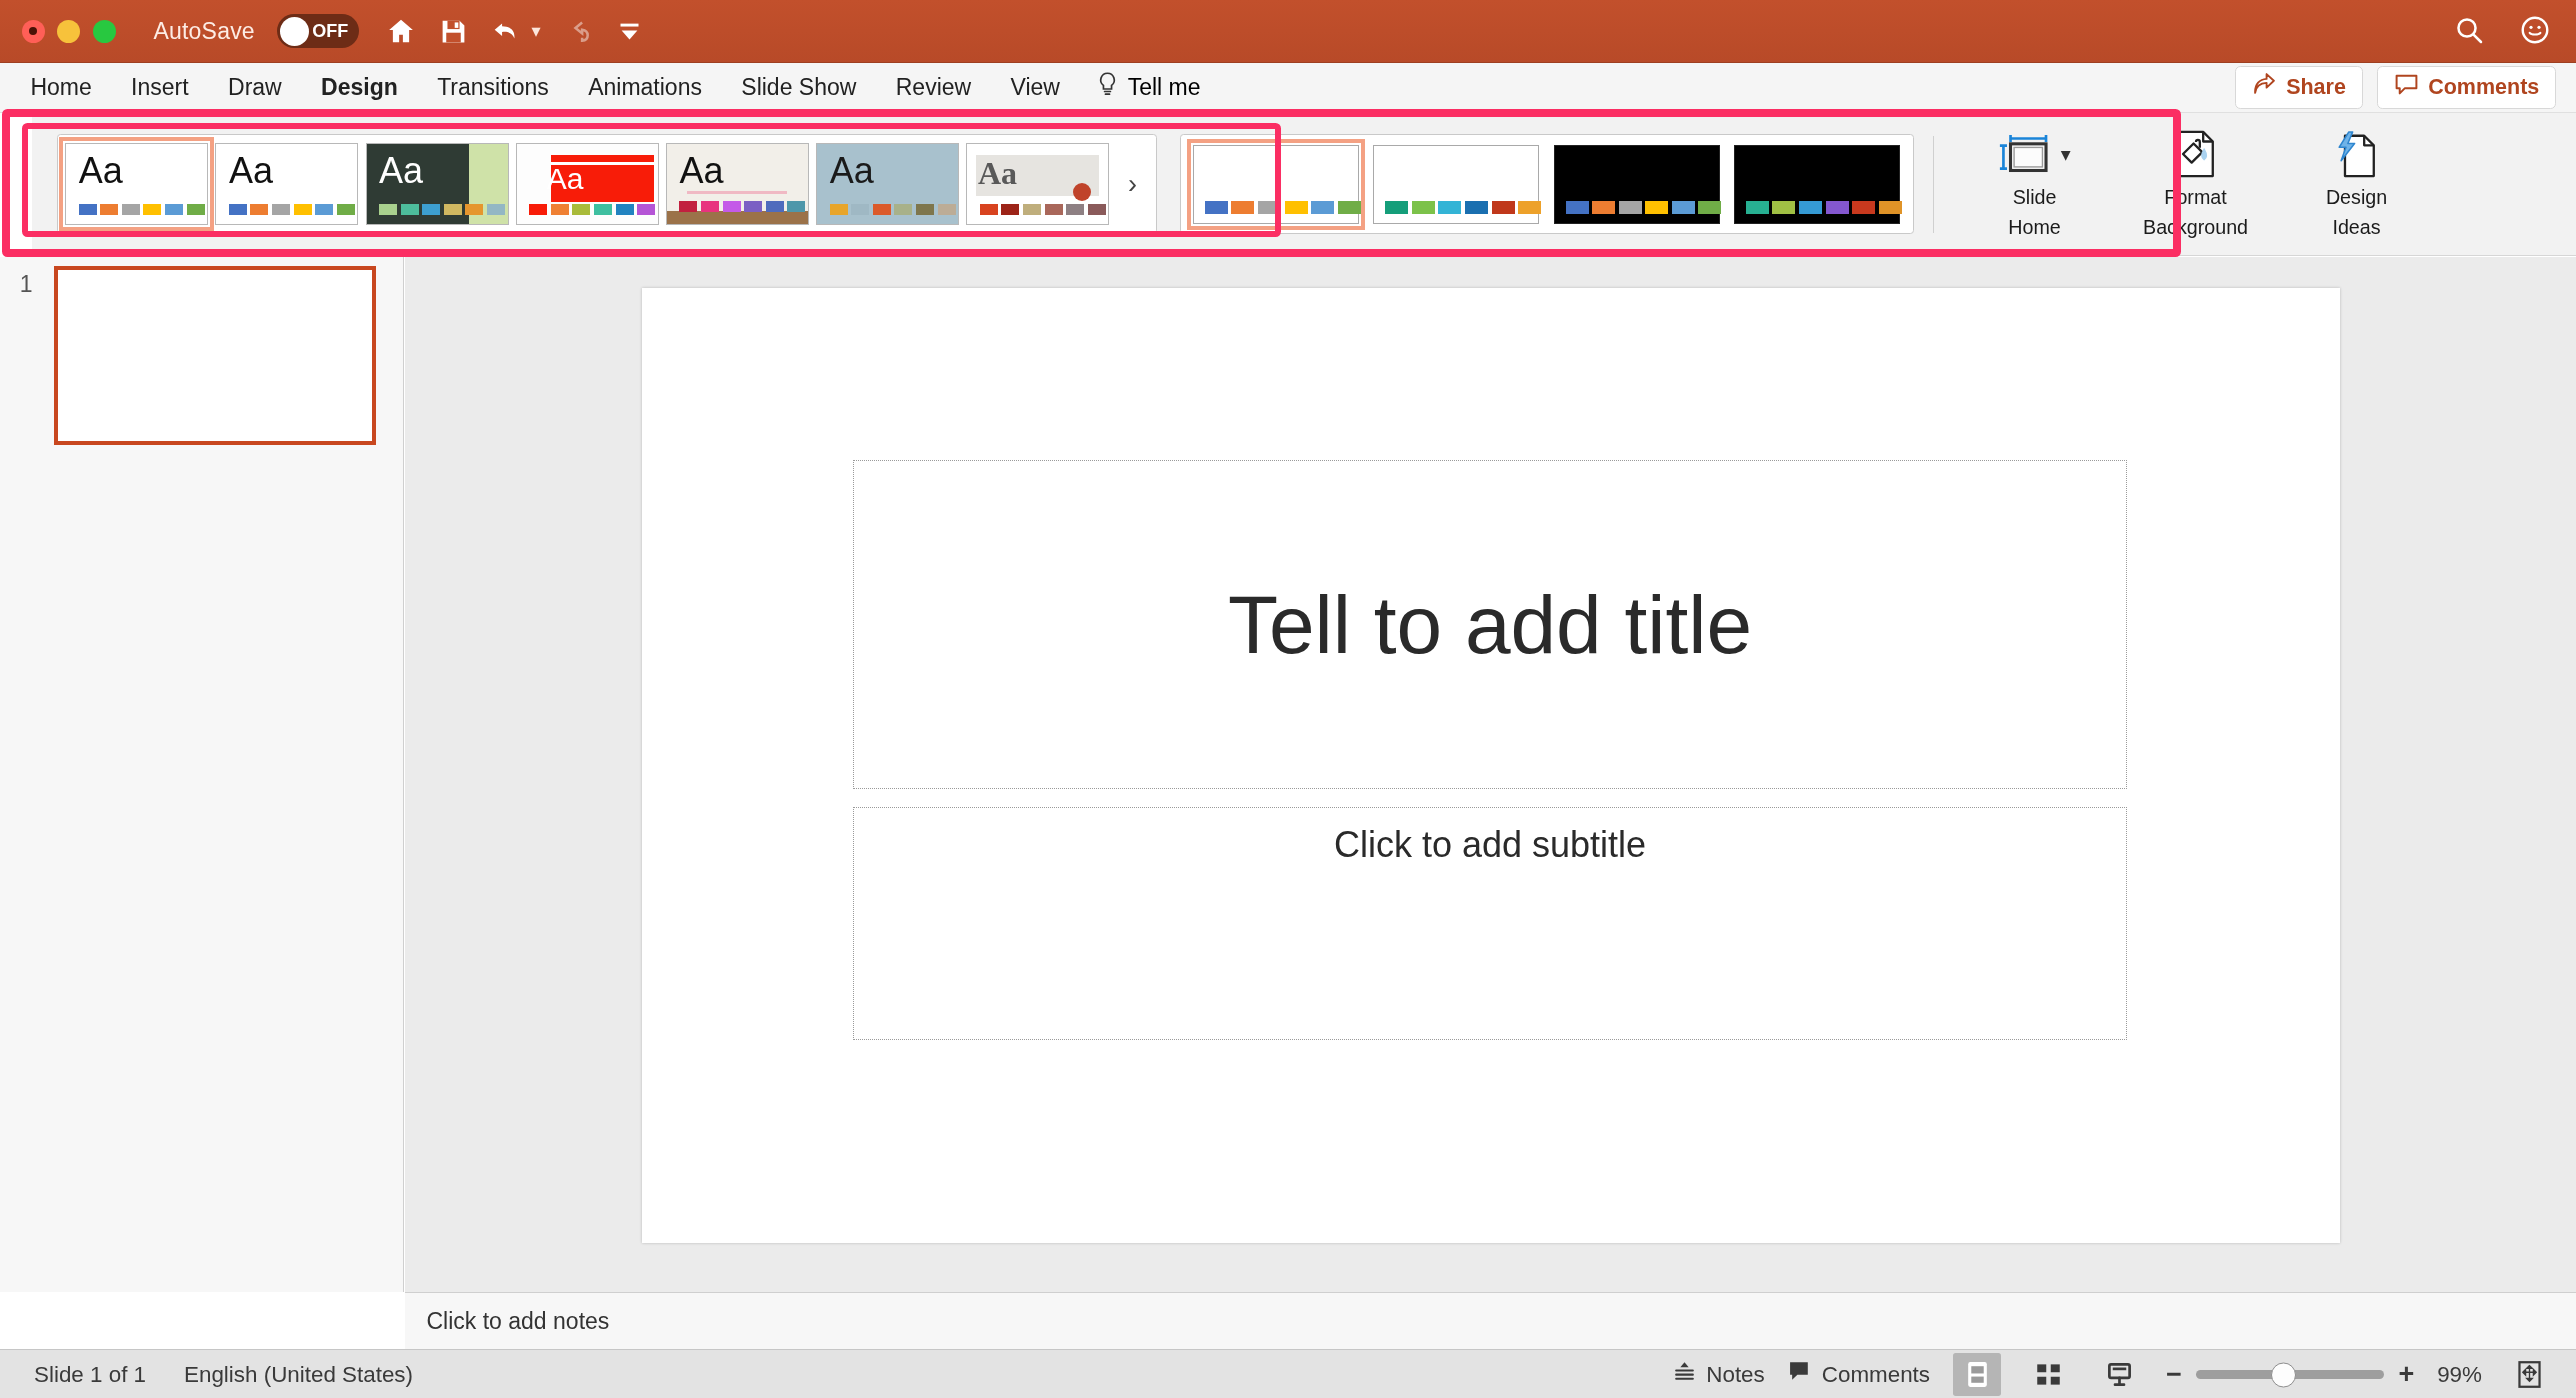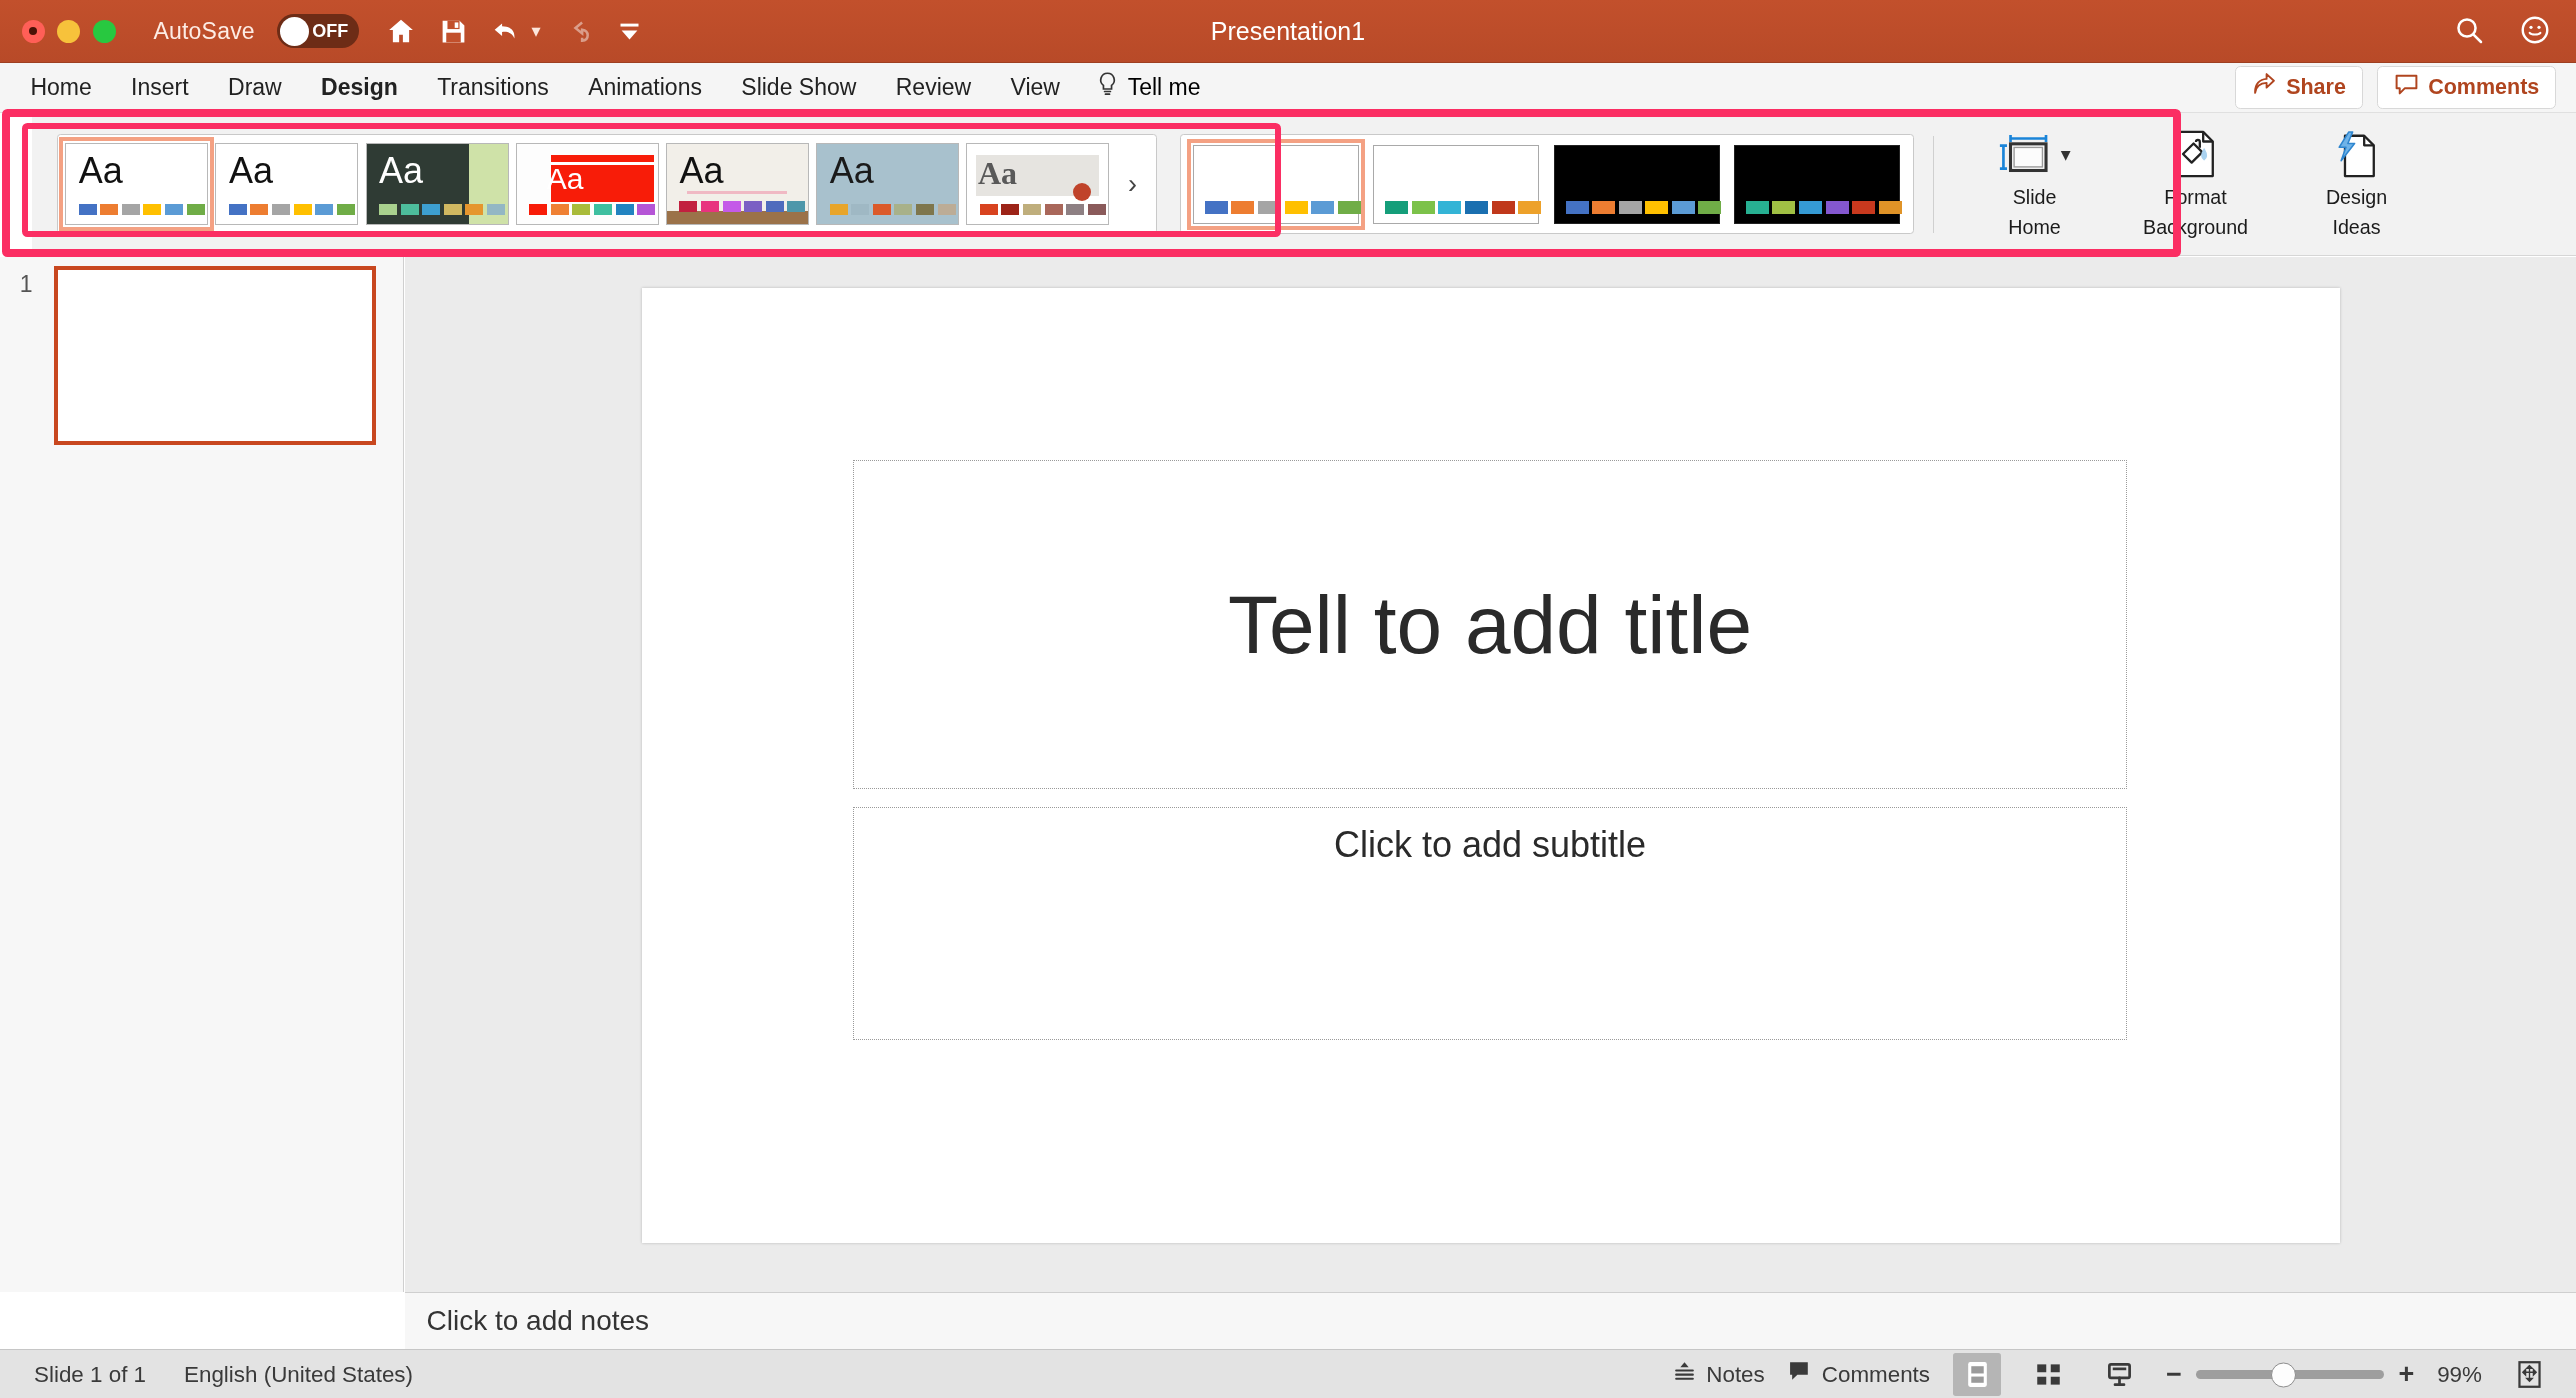--- a/index.html
+++ b/index.html
@@ -155,21 +155,21 @@
   .ph-title { left: 211px; top: 172px; width: 1274px; height: 329px; }
   .ph-title span { font-size: 82px; color:#2a2a2a; }
   .ph-sub { left: 211px; top: 519px; width: 1274px; height: 233px; align-items:flex-start; padding-top: 16px; }
   .ph-sub span { font-size: 36px; color:#2a2a2a; }
 
   .notesbar {
     position:absolute; left:405px; right:0; bottom:50px; height:57px;
     background:#f7f7f7; border-top:0.9px solid #cfcfcf;
     display:flex; align-items:center;
   }
-  .notesbar span { margin-left: 21.5px; font-size: 28px; color:#333; }
+  .notesbar span { margin-left: 21.5px; font-size: 23px; color:#333; }
 
   
   .statusbar {
     position:absolute; left:0; bottom:0; width:2576px; height:50px;
     background:#e3e3e3; border-top:0.9px solid #c6c6c6;
     display:flex; align-items:center;
   }
   .sb-text { font-size: 22.4px; color:#3a3a3a; }
   .sb-left { display:flex; gap: 38px; margin-left: 34px; }
   .sb-right { position:absolute; right: 23px; display:flex; align-items:center; gap: 23px; }
@@ -243,21 +243,20 @@
           </svg>
       </div>
       <div class="qat-btn">
         <svg width="27" height="27" viewBox="0 0 24 24">
             <rect x="4" y="5" width="16" height="2.6" fill="#fff"></rect>
             <path d="M5 11h14l-7 8z" fill="#fff"></path>
           </svg>
       </div>
     </div>
 
-    <div class="doc-title">Presentation1</div>
 
     <div class="tb-right">
       <div>
         <svg width="32" height="32" viewBox="0 0 24 24">
             <circle cx="10.5" cy="10.5" r="6.4" fill="none" stroke="#fff" stroke-width="1.9"></circle>
             <path d="M15.4 15.4 21 21" stroke="#fff" stroke-width="1.9" fill="none" stroke-linecap="round"></path>
           </svg>
       </div>
       <div>
         <svg width="32" height="32" viewBox="0 0 24 24">

